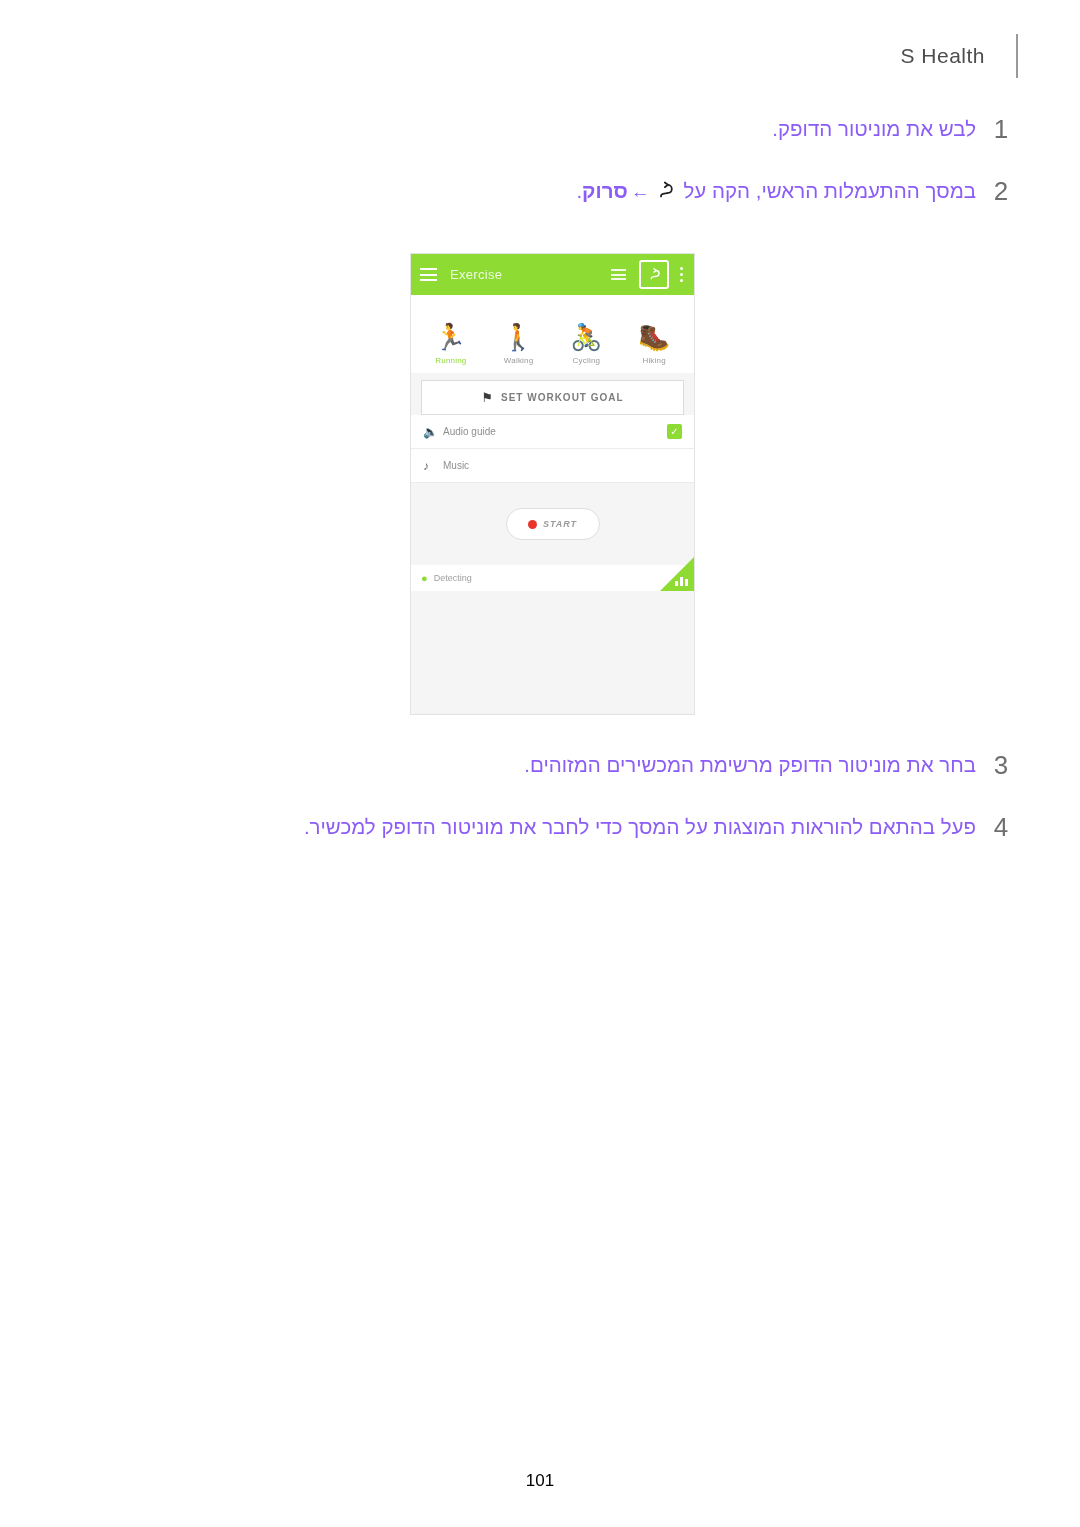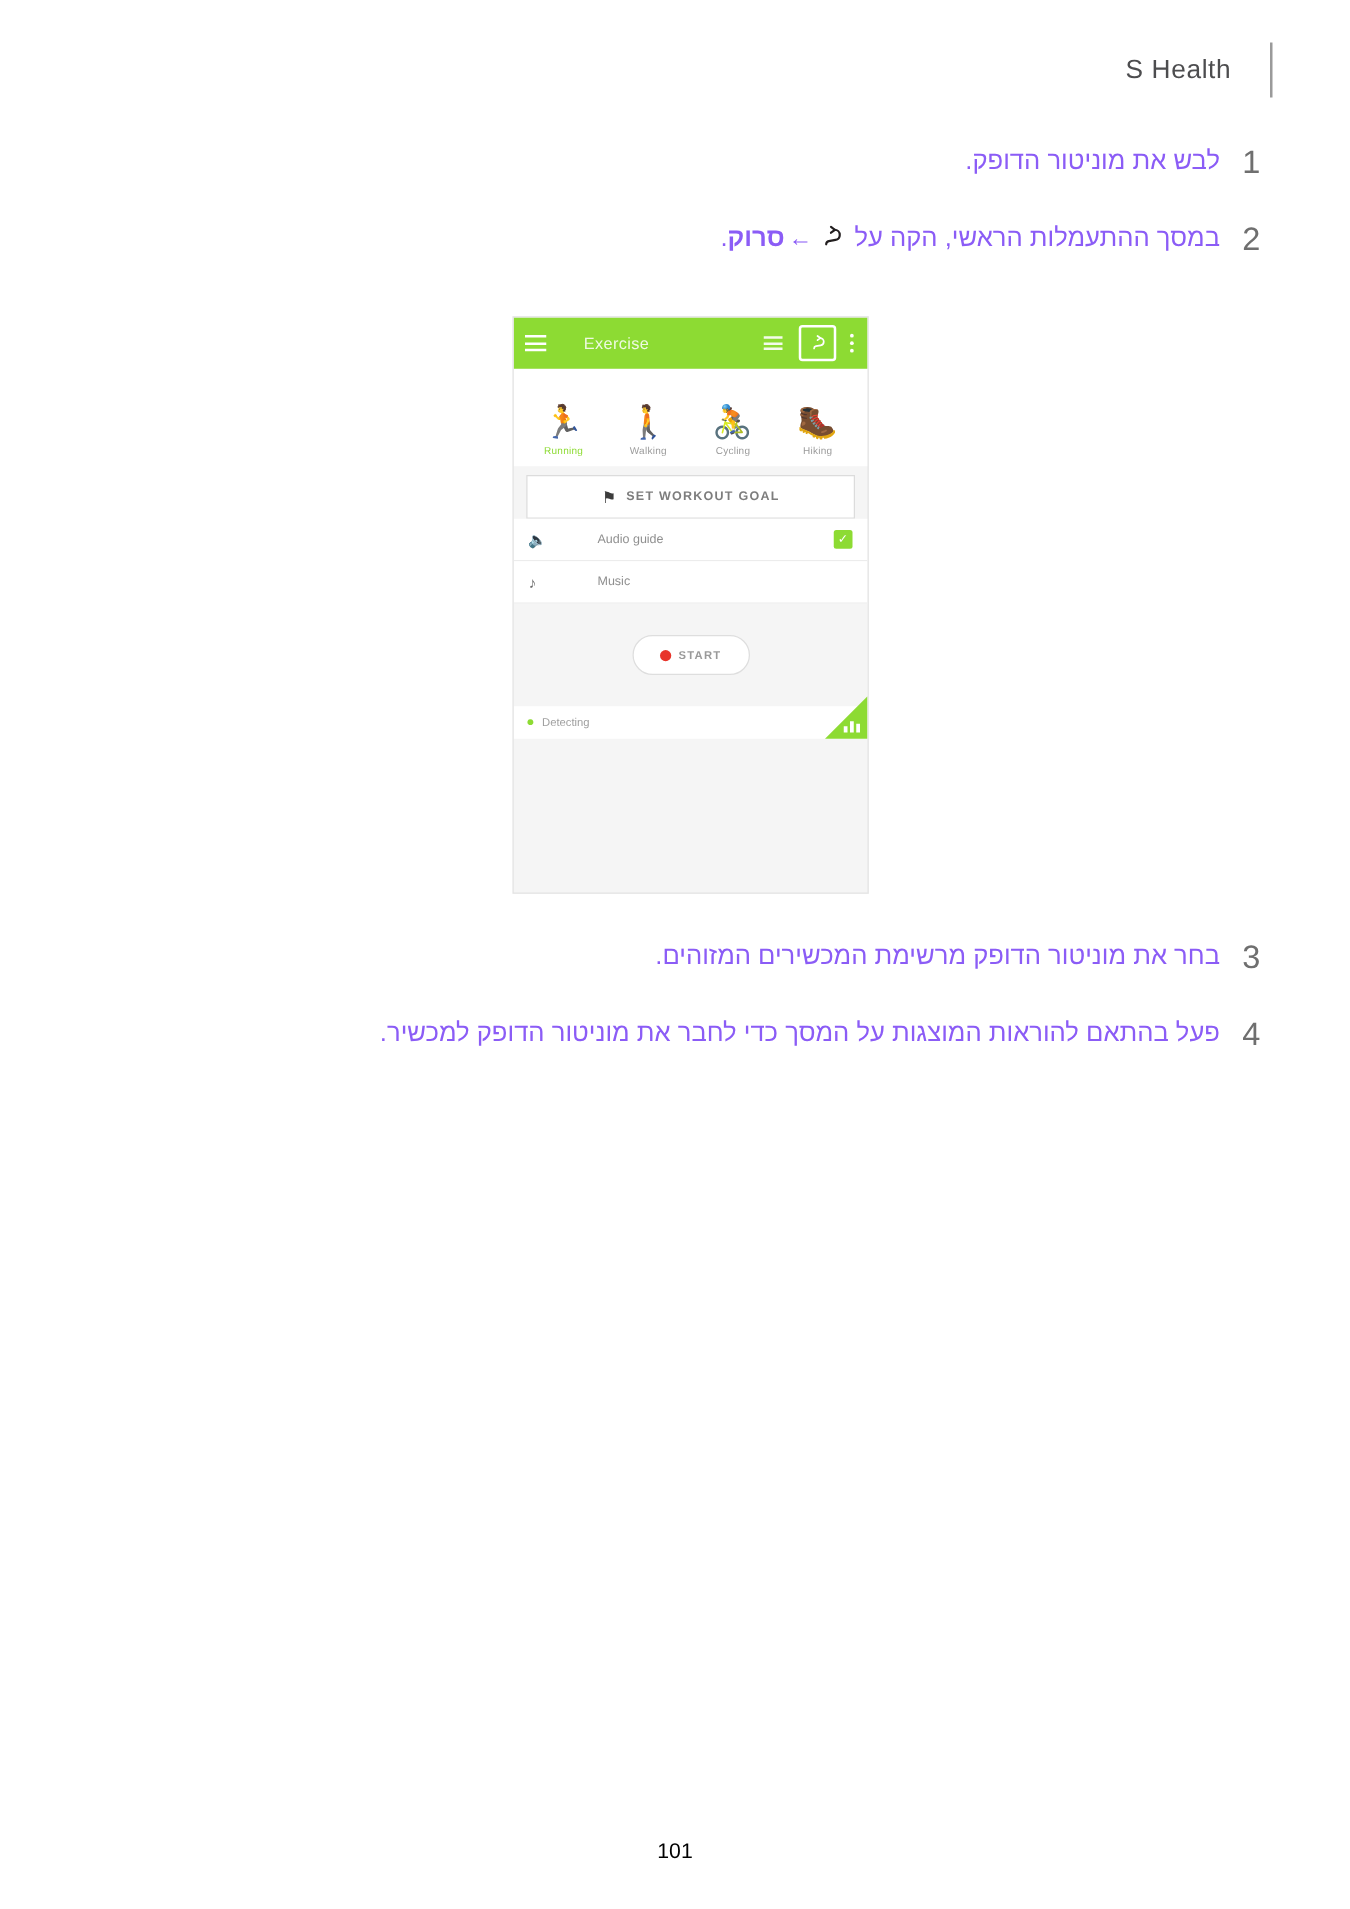--- a/index.html
+++ b/index.html
@@ -119,21 +119,21 @@
   }
   .app-bar .hamburger i {
     display: block;
     height: 2px;
     background: #ffffff;
     width: 100%;
   }
   .app-title {
     color: #ffffff;
     font-size: 13px;
-    margin-left: 30px;
+    margin-left: 13px;
     opacity: .85;
     letter-spacing: .3px;
   }
   .bar-spacer { flex: 1 1 auto; }
   .list-icon {
     width: 15px;
     height: 11px;
     display: flex;
     flex-direction: column;
     justify-content: space-between;
@@ -245,21 +245,20 @@
   }
   .opt-row .oicon {
     font-size: 12px;
     color: #6a6a6a;
     width: 20px;
   }
   .opt-row .olabel {
     font-size: 10px;
     color: #8f8f8f;
     flex: 1 1 auto;
-    margin-left: 35px;
   }
   .checkbox {
     width: 15px; height: 15px;
     background: #8ddb33;
     border-radius: 2px;
     display:flex; align-items:center; justify-content:center;
     color:#fff; font-size:10px; line-height:1;
   }
 
   .start-area {
@@ -271,20 +270,21 @@
   }
   .start-btn {
     width: 92px; height: 30px;
     background: #ffffff;
     border: 1px solid #dedede;
     border-radius: 16px;
     display: flex;
     align-items: center;
     justify-content: center;
     gap: 6px;
+    font-style: italic;
   }
   .start-btn .rdot {
     width: 9px; height: 9px; border-radius: 50%;
     background: #e8342a;
   }
   .start-btn .slabel {
     font-size: 9px; color: #9a9a9a; letter-spacing: 1px; font-weight: bold;
   }
 
   .status-bar {

